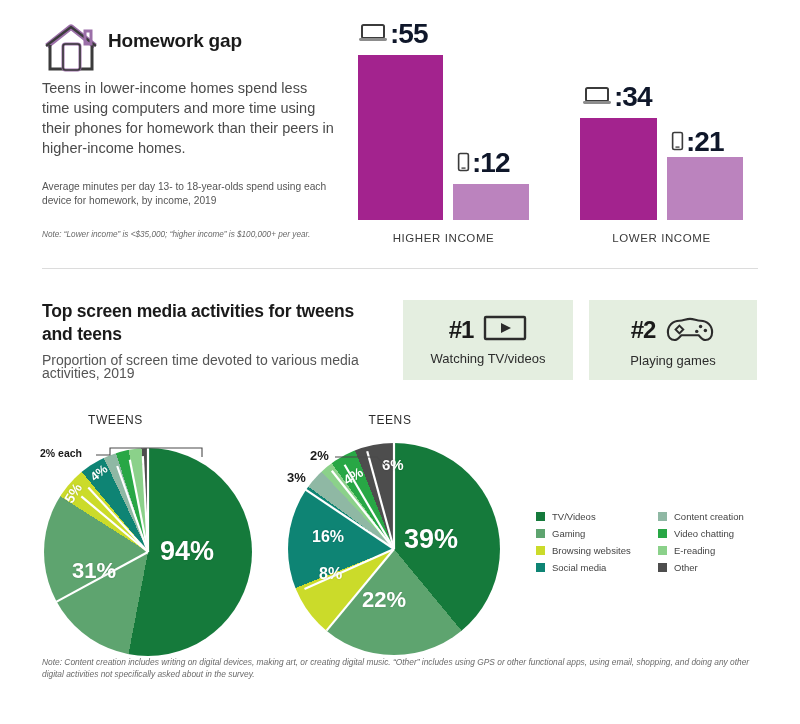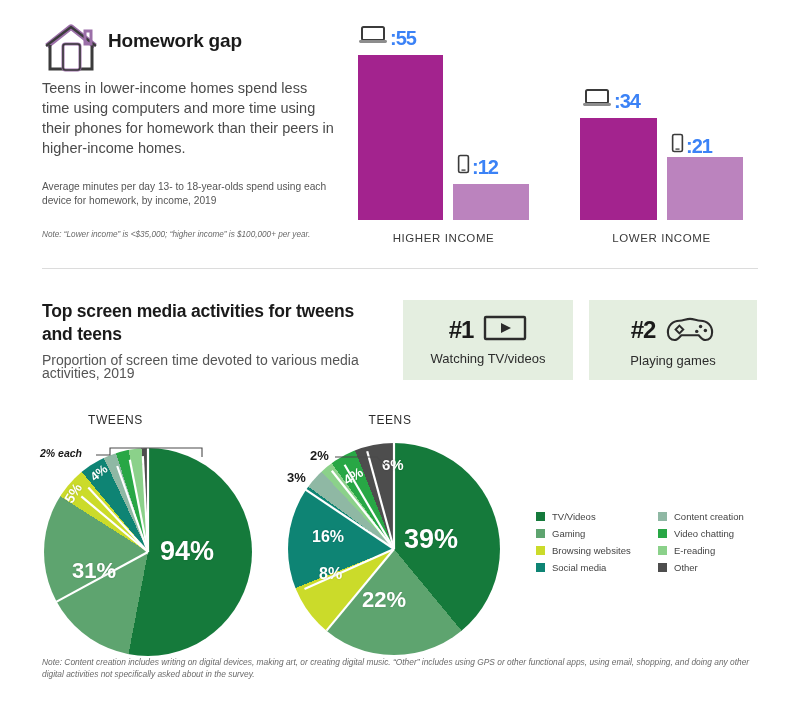--- a/index.html
+++ b/index.html
@@ -37,21 +37,21 @@
     font-size: 8.2px; line-height: 11px; color: #6a6a6a; font-style: italic;
   }
 
   
   #barchart { position: absolute; left: 340px; top: 0; width: 460px; height: 262px; }
   .bar { position: absolute; bottom: 42px; }
   .bar.computer   { background: #A3238E; }
   .bar.smartphone { background: #BB83BE; }
   .bar-tag {
     position: absolute; display: flex; align-items: center; gap: 2px;
-    font-size: 20px; font-weight: bold; letter-spacing: -1px; color: #3b82f6;
+    font-size: 28px; font-weight: bold; letter-spacing: -1px; color: #0f172a;
     white-space: nowrap;
   }
   .bar-tag .num { line-height: 1; }
   .grp-label {
     position: absolute; bottom: 18px;
     font-size: 11.5px; letter-spacing: 0.6px; color: #3a3a3a; text-align: center;
   }
 
   #divider { position: absolute; left: 42px; top: 268px; width: 716px; height: 1px; background: #dcdcdc; }
 
@@ -238,21 +238,21 @@
         <line x1="104" y1="104" x2="85.8" y2="11.8"></line>
         <line x1="104" y1="104" x2="98.8" y2="8.1"></line>
       </g>
     </svg>
 
     <div class="pie-lab" style="left:160px; top:536px; font-size:27px;">94%</div>
     <div class="pie-lab" style="left:72px; top:558px; font-size:22px;">31%</div>
     <div class="pie-lab" style="left:63px; top:485px; font-size:14px; transform:rotate(-58deg);">5%</div>
     <div class="pie-lab" style="left:90px; top:466px; font-size:12.5px; transform:rotate(-40deg);">4%</div>
 
-    <div class="callout" style="left:40px; top:447px;font-style:italic;">2% each</div>
+    <div class="callout" style="left:40px; top:447px;">2% each</div>
     <svg style="position:absolute; left:96px; top:446px;" width="114" height="24">
       <path d="M0 9 L14 9 L14 2 L106 2 L106 11" fill="none" stroke="#4a4a4a" stroke-width="1.1"></path>
     </svg>
 
     <div class="pie-title" style="left:330px; top:413px; width:120px; text-align:center;">TEENS</div>
 
     <div class="pie" style="left:288px; top:443px; width:212px; height:212px;
                 background: conic-gradient(
                   #157A3B 0deg 140.4deg,
                   #5EA46F 140.4deg 219.6deg,

